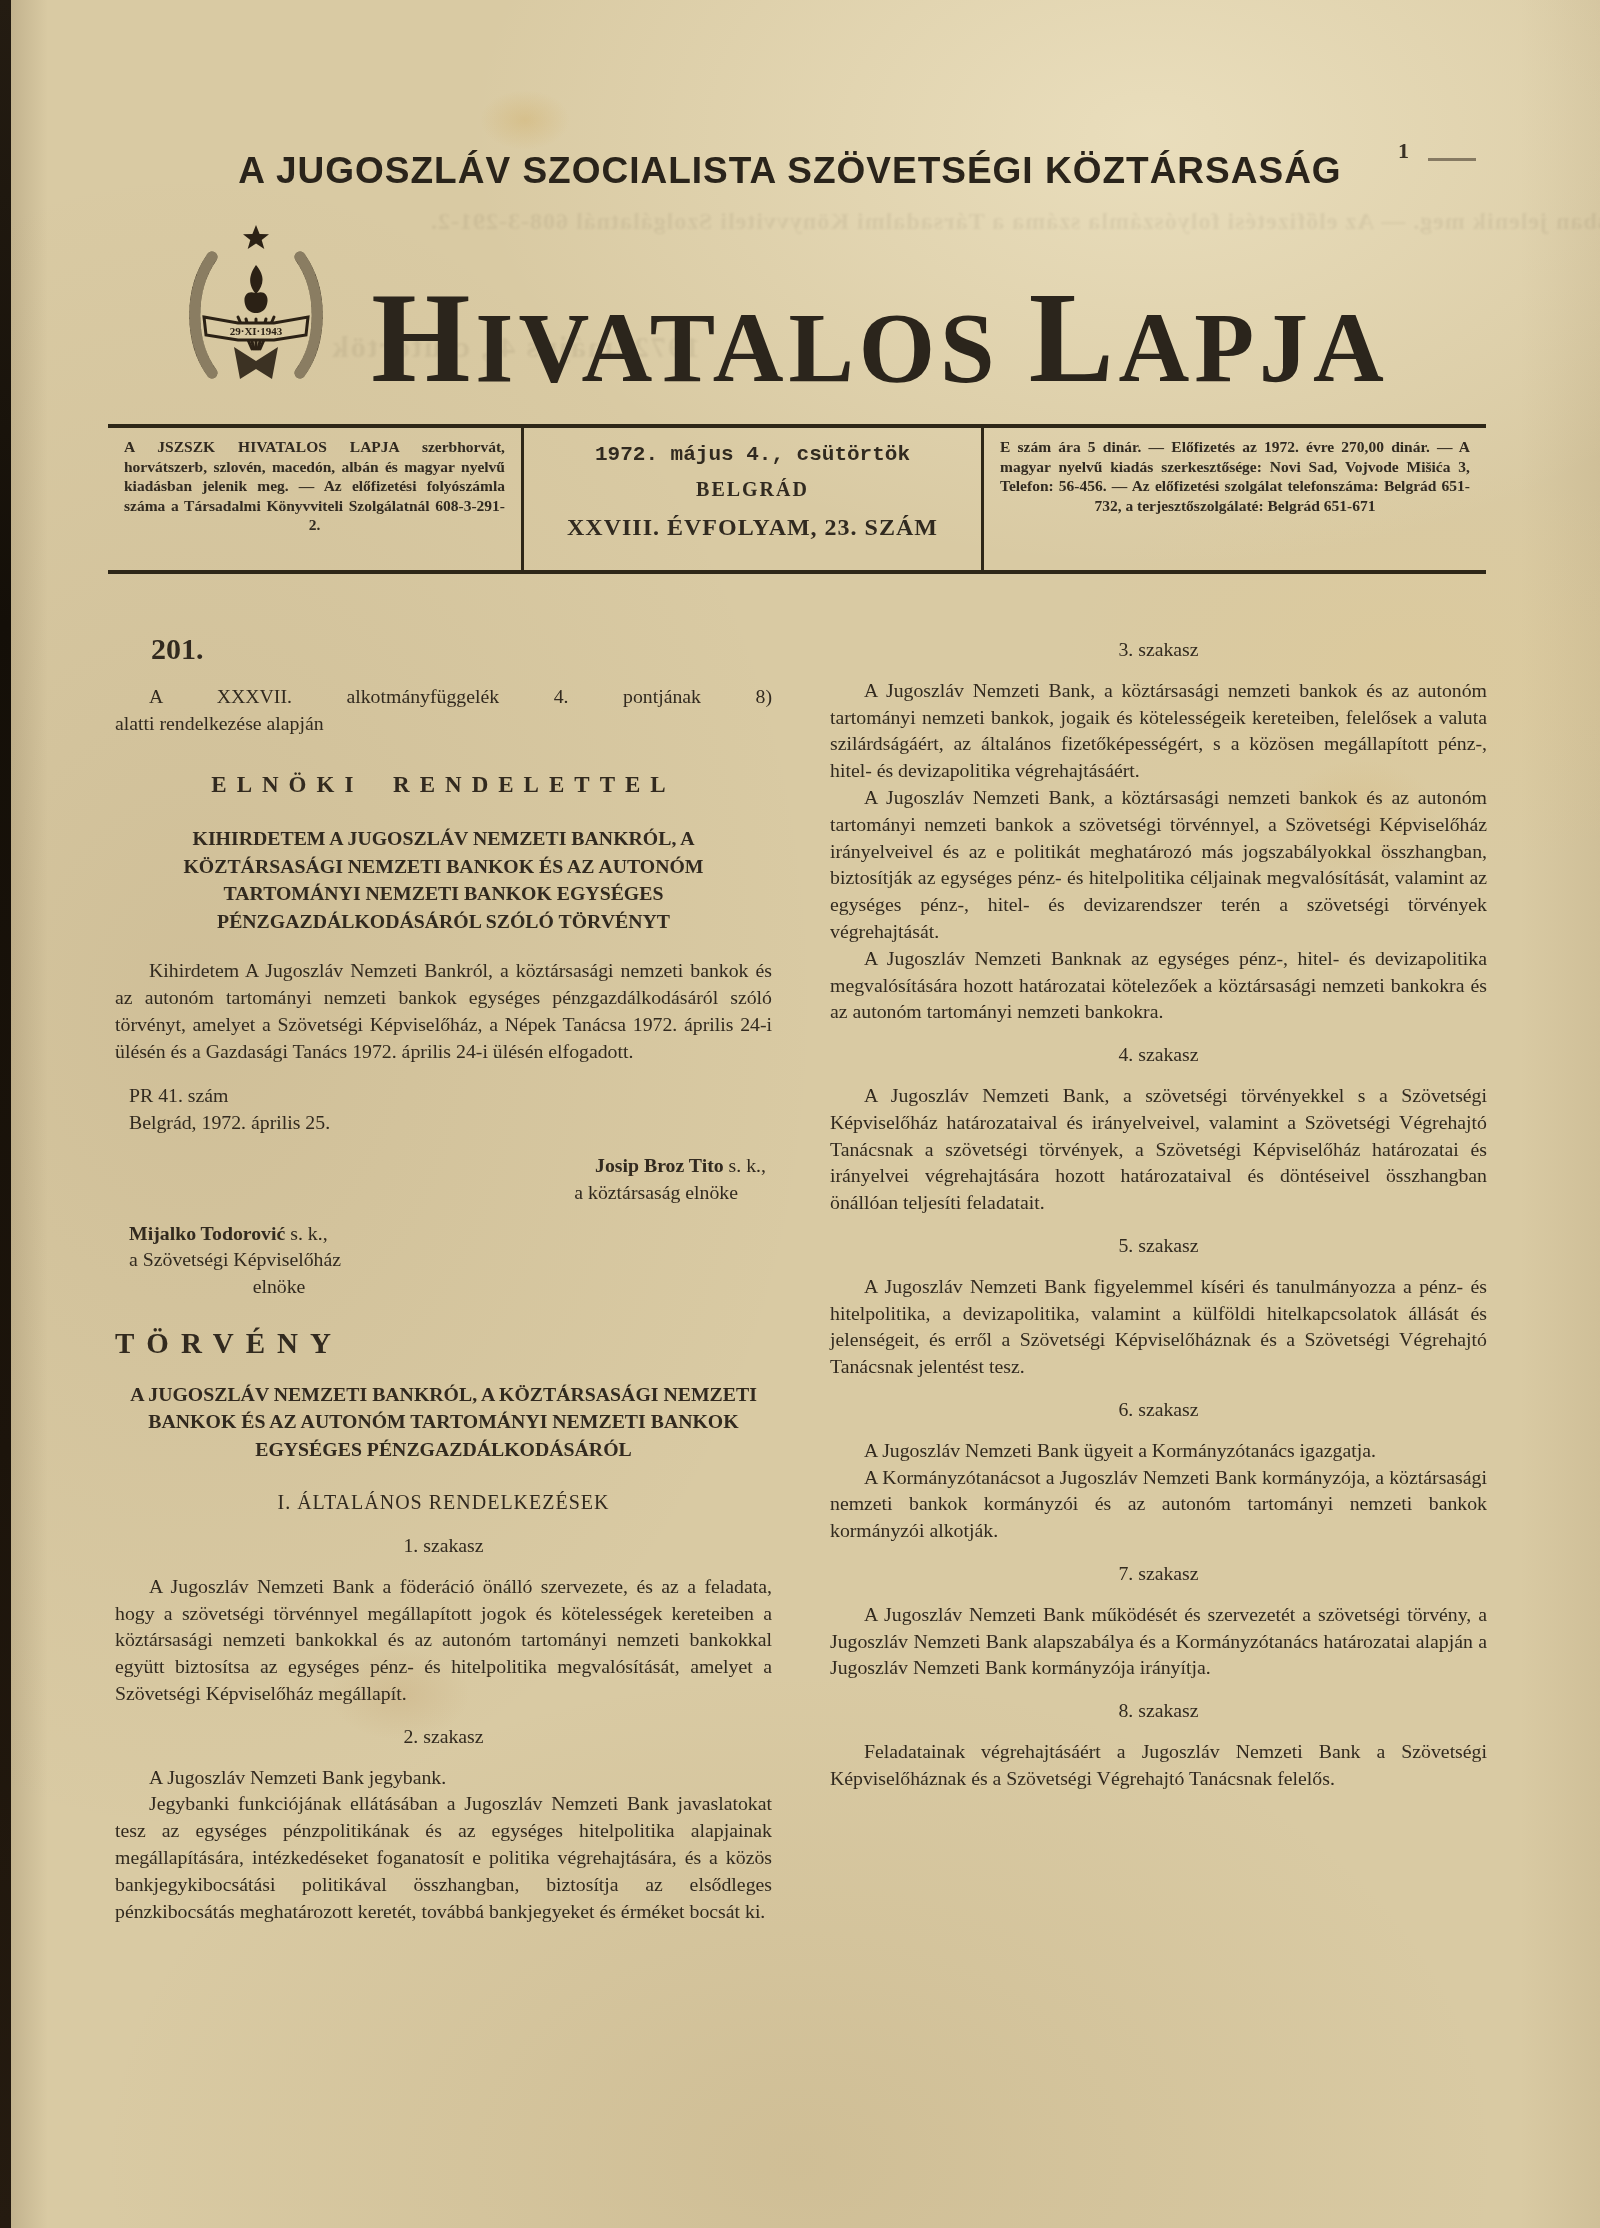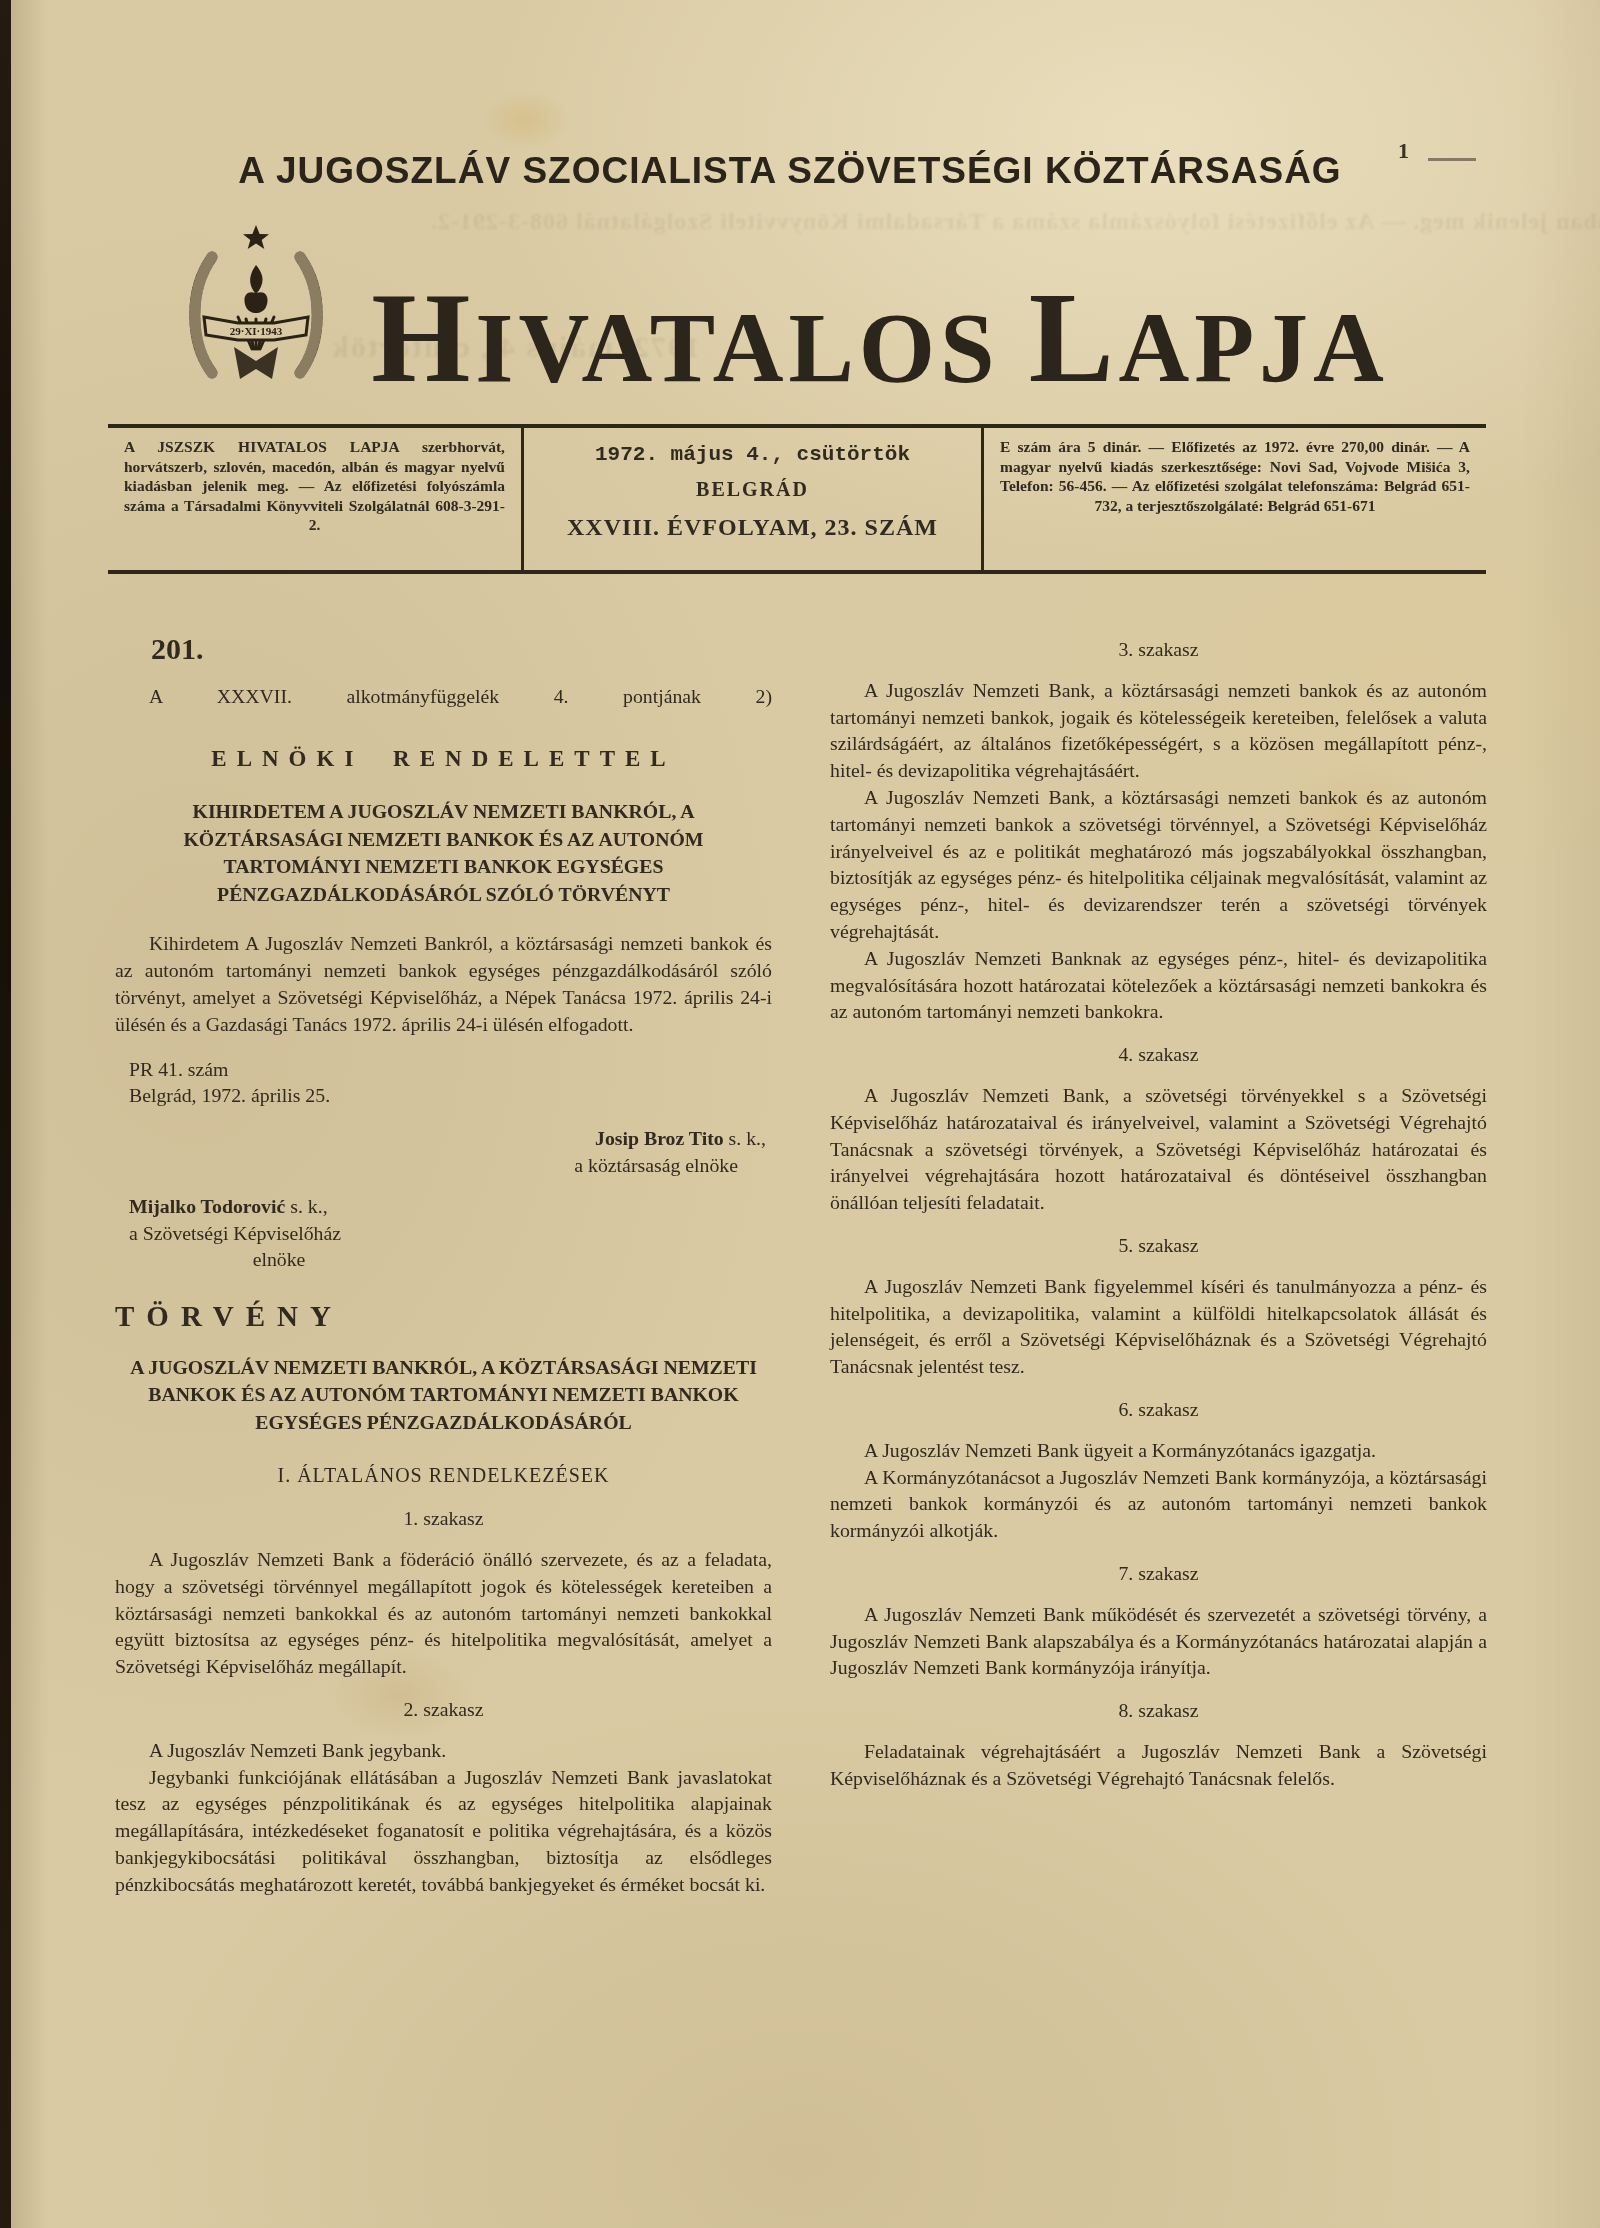--- a/index.html
+++ b/index.html
@@ -129,21 +129,22 @@
       <div class="issue-date">1972. május 4., csütörtök</div>
       <div class="issue-city">BELGRÁD</div>
       <div class="issue-volume">XXVIII. ÉVFOLYAM, 23. SZÁM</div>
     </div>
     <div class="cell cell-right">E szám ára 5 dinár. — Előfizetés az 1972. évre 270,00 dinár. — A magyar nyelvű kiadás szerkesztősége: Novi Sad, Vojvode Mišića 3, Telefon: 56-456. — Az előfizetési szolgálat telefonszáma: Belgrád 651-732, a terjesztőszolgálaté: Belgrád 651-671</div>
   </div>
 
   <div class="columns">
     <div class="col">
       <div class="art-num">201.</div>
-      <p class="intro-l1">A XXXVII. alkotmányfüggelék 4. pontjának 2)</p>
+      <p class="intro-l1">A XXXVII. alkotmányfüggelék 4. pontjának 8)</p>
+      <p class="intro-l2">alatti rendelkezése alapján</p>
       <div class="h-decree">ELNÖKI RENDELETTEL</div>
       <div class="h-proc">KIHIRDETEM A JUGOSZLÁV NEMZETI BANKRÓL, A KÖZTÁRSASÁGI NEMZETI BANKOK ÉS AZ AUTONÓM TARTOMÁNYI NEMZETI BANKOK EGYSÉGES PÉNZGAZDÁLKODÁSÁRÓL SZÓLÓ TÖRVÉNYT</div>
       <p class="p">Kihirdetem A Jugoszláv Nemzeti Bankról, a köztársasági nemzeti bankok és az autonóm tartományi nemzeti bankok egységes pénzgazdálkodásáról szóló törvényt, amelyet a Szövetségi Képviselőház, a Népek Tanácsa 1972. április 24-i ülésén és a Gazdasági Tanács 1972. április 24-i ülésén elfogadott.</p>
       <div class="pr-block">
         <div>PR 41. szám</div>
         <div>Belgrád, 1972. április 25.</div>
       </div>
       <div class="sig-right">
         <div><span class="sig-name">Josip Broz Tito</span><span> s. k.,</span></div>
         <div class="sig-title">a köztársaság elnöke</div>

